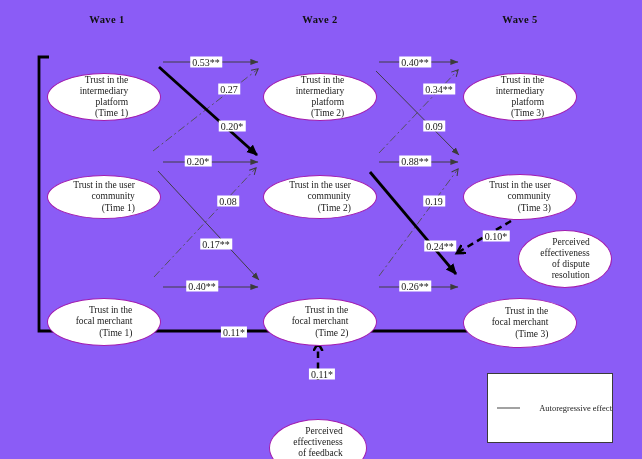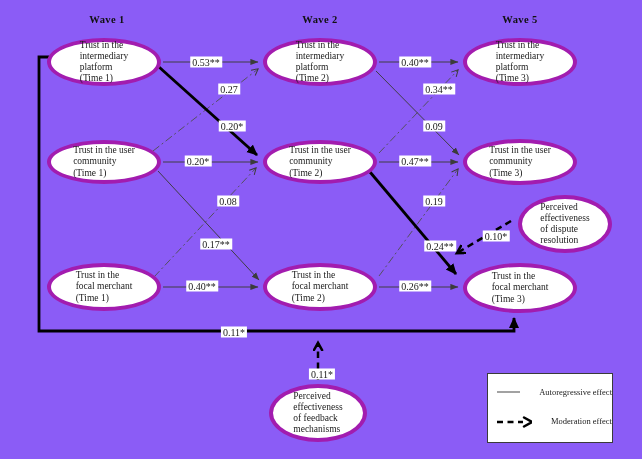--- a/index.html
+++ b/index.html
@@ -6,37 +6,37 @@
   .stage{
     position:relative; width:642px; height:459px; background:#8b5cf6; overflow:hidden;
     font-family:"Liberation Serif", serif; color:#111;
   }
   .stage svg.wires{position:absolute; left:0; top:0;}
   .wave{
     position:absolute; top:14px; transform:translateX(-50%);
     font-weight:bold; font-size:10.5px; letter-spacing:.4px; white-space:nowrap;
   }
   .node{
-    position:absolute; border:4px solid #a21caf; border-radius:50%;
+    position:absolute; border:1px solid #a21caf; border-radius:50%;
     background:#fff; display:flex; align-items:center; justify-content:center;
-    text-align:left; box-sizing:border-box;
+    text-align:right; box-sizing:border-box;margin-top:35px;
   }
   .node-label{
     font-size:9.5px; line-height:1.16; white-space:pre-line; color:#1a1a1a;
   }
   .coef{
     position:absolute; transform:translate(-50%,-50%);
     background:#fff; padding:0 2px; font-size:10px; white-space:nowrap; color:#1a1a1a;text-align:center;
   }
   .legend{
     position:absolute; border:1px solid #3a3a3a; background:#fff;
     display:flex; flex-direction:column; justify-content:space-around;
     padding:3px 0 4px 0; box-sizing:border-box;
   }
-  .legend-row{display:flex; align-items:flex-start; gap:19px; padding-left:8px;}
+  .legend-row{display:flex; align-items:center; gap:19px; padding-left:8px;}
   .legend-row span{font-size:8.5px; white-space:nowrap; color:#1a1a1a;}
 </style>
 </head>
 <body>
 
 <div class="stage">
 
   <svg class="wires" width="642" height="459" viewBox="0 0 642 459">
     <defs>
       <marker id="mThin" markerUnits="userSpaceOnUse" markerWidth="10" markerHeight="8" refX="7.6" refY="3.5" orient="auto">
@@ -152,37 +152,30 @@
   <div class="coef" style="left:229px;top:89px">0.27</div>
   <div class="coef" style="left:232px;top:126px">0.20*</div>
   <div class="coef" style="left:198px;top:161px">0.20*</div>
   <div class="coef" style="left:228px;top:201px">0.08</div>
   <div class="coef" style="left:216px;top:244px">0.17**</div>
   <div class="coef" style="left:202px;top:286px">0.40**</div>
   <div class="coef" style="left:234px;top:332px">0.11*</div>
   <div class="coef" style="left:415px;top:62px">0.40**</div>
   <div class="coef" style="left:439px;top:89px">0.34**</div>
   <div class="coef" style="left:434px;top:126px">0.09</div>
-  <div class="coef" style="left:415px;top:161px">0.47**</div>
+  <div class="coef" style="left:415px;top:161px">0.88**</div>
   <div class="coef" style="left:434px;top:201px">0.19</div>
   <div class="coef" style="left:440px;top:246px">0.24**</div>
   <div class="coef" style="left:496px;top:236px">0.10*</div>
   <div class="coef" style="left:415px;top:286px">0.26**</div>
   <div class="coef" style="left:322px;top:374px">0.11*</div>
 
   <div class="legend" style="left:487px;top:373px;width:126px;height:70px">
     <div class="legend-row">
       <svg width="40" height="10">
         <line x1="1" y1="5" x2="30" y2="5" stroke="#3b3b3b" stroke-width="0.95"></line>
         <path d="M30,2 L37,5 L30,8 Z" fill="#3b3b3b"></path>
       </svg>
       <span>Autoregressive effect</span>
     </div>
-    <div class="legend-row">
-      <svg width="40" height="12">
-        <line x1="1" y1="6" x2="27" y2="6" stroke="#000" stroke-width="2.5" stroke-dasharray="6,4.5"></line>
-        <path d="M28,1.5 L36,6 L28,10.5" fill="none" stroke="#000" stroke-width="2.5" stroke-linecap="round"></path>
-      </svg>
-      <span>Moderation effect</span>
-    </div>
   </div>
 
 </div>
 
 </body></html>

